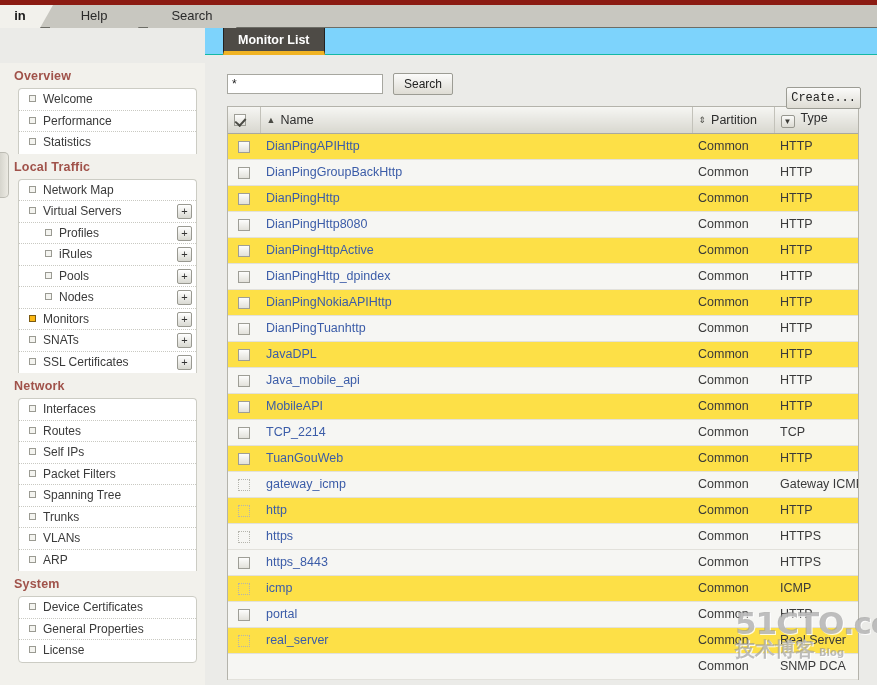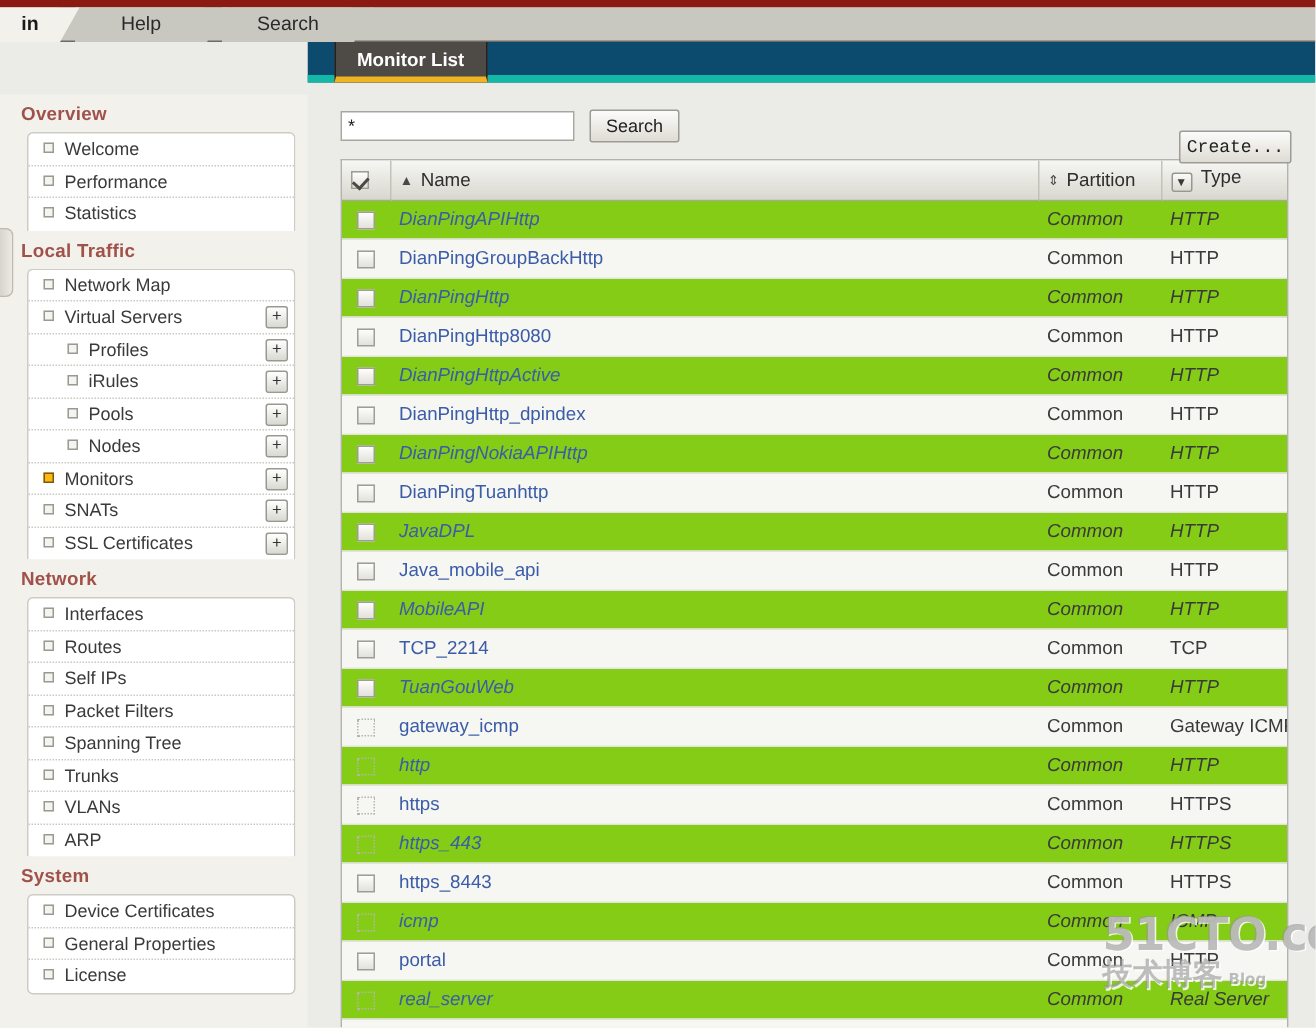--- a/index.html
+++ b/index.html
@@ -128,22 +128,22 @@
   
   .content {
     position: absolute; left: 205px; top: 28px;
     width: 672px; height: 657px;
     background: #ebebe8;
     overflow: hidden;
   }
   .subtabbar {
     position: relative;
     height: 27px;
-    background: #0c4a6e;
-    border-bottom: 5px solid #14b8a6;
+    background: #7dd3fc;
+    border-bottom: 1px solid #14b8a6;
   }
   .subtab {
     position: absolute; top: 0; height: 27px;
     line-height: 24px;
     padding: 0 14px;
     color: #ffffff;
     font-size: 12.5px;
     font-weight: bold;
     cursor: pointer;
     white-space: nowrap;
@@ -216,21 +216,21 @@
   table.mlist td {
     height: 26px;
     font-size: 12.5px;
     color: #3a3a3a;
     padding: 0 6px;
     border-bottom: 1px solid #e2e1db;
     white-space: nowrap;
     overflow: hidden;
   }
   td.c-check { text-align: center; padding: 0; }
-  tr.odd td  { background: #84cc16; font-style: italic; }
+  tr.odd td  { background: #fde047; }
   tr.even td { background: #f6f6f3; }
 
   .rowlink { color: #3b5ca8; text-decoration: none; cursor: pointer; }
 
   .cb {
     display: inline-block;
     width: 12px; height: 12px;
     border: 1px solid #9e9e96;
     background: linear-gradient(#fdfdfc,#e2e1da);
     vertical-align: middle;
@@ -482,26 +482,20 @@
                 <td><span class="rowlink">http</span></td>
                 <td>Common</td>
                 <td>HTTP</td>
               </tr>
               <tr class="even">
                 <td class="c-check"><span class="cb disabled"></span></td>
                 <td><span class="rowlink">https</span></td>
                 <td>Common</td>
                 <td>HTTPS</td>
               </tr>
-              <tr class="odd">
-                <td class="c-check"><span class="cb disabled"></span></td>
-                <td><span class="rowlink">https_443</span></td>
-                <td>Common</td>
-                <td>HTTPS</td>
-              </tr>
               <tr class="even">
                 <td class="c-check"><span class="cb"></span></td>
                 <td><span class="rowlink">https_8443</span></td>
                 <td>Common</td>
                 <td>HTTPS</td>
               </tr>
               <tr class="odd">
                 <td class="c-check"><span class="cb disabled"></span></td>
                 <td><span class="rowlink">icmp</span></td>
                 <td>Common</td>

